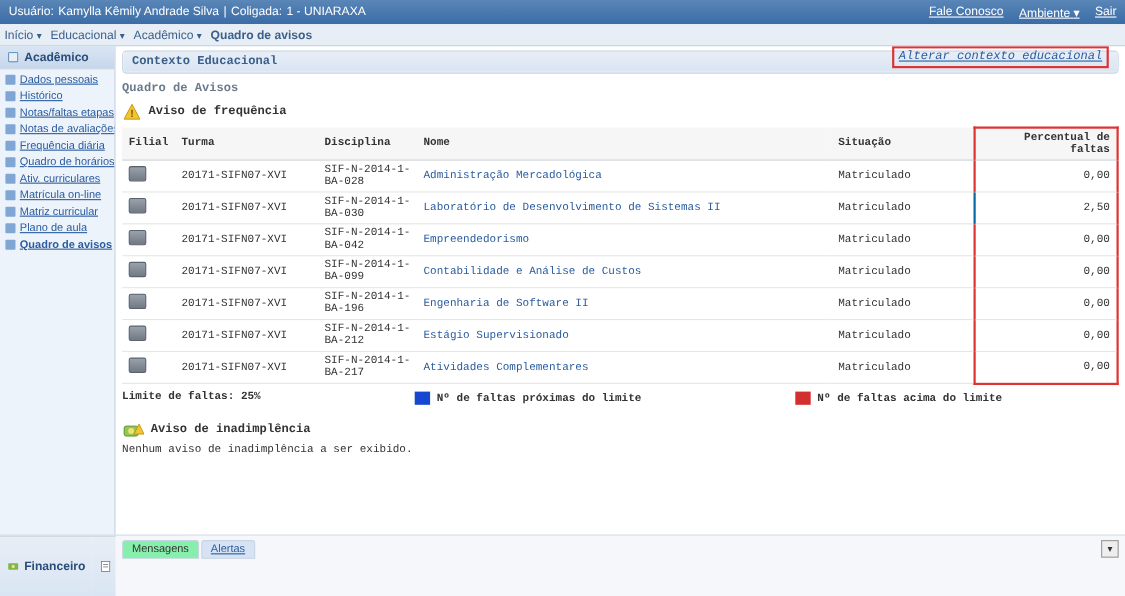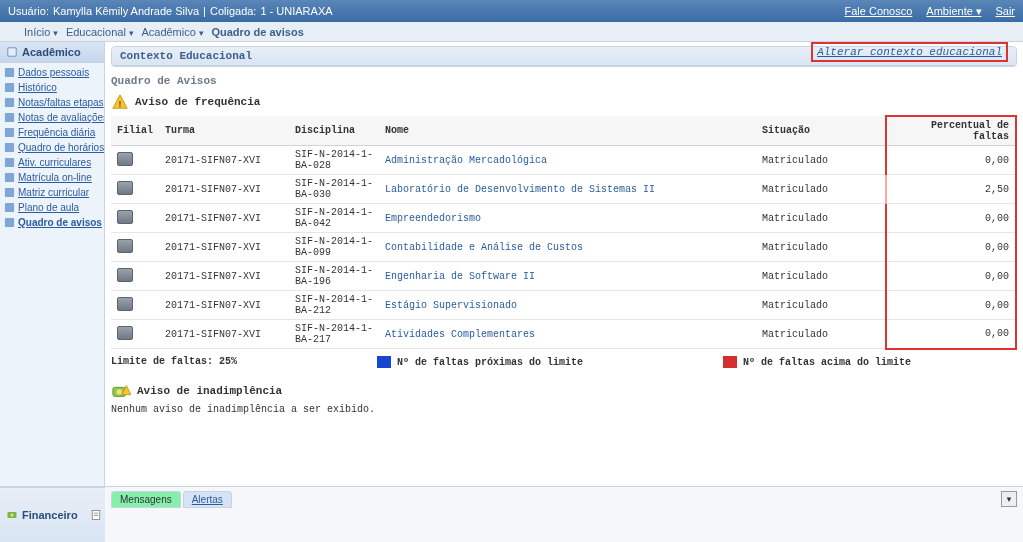--- a/index.html
+++ b/index.html
@@ -1,21 +1,21 @@
 <!DOCTYPE html>
 <html><head>
 <meta charset="utf-8">
 <style>
 * { margin: 0; padding: 0; box-sizing: border-box; }
 body { font-family: Verdana, Arial, sans-serif; font-size: 11px; background: #fff; color: #333; width: 1023px; height: 542px; overflow: hidden; position: relative; }
 .topbar { background: linear-gradient(#5a86b8, #3a6ca5); color: #fff; height: 22px; display: flex; align-items: center; padding: 0 8px; font-size: 11px; justify-content: space-between; }
 .topbar .left { display: flex; gap: 4px; }
 .topbar .right { display: flex; gap: 14px; }
 .topbar .right a { color: #fff; text-decoration: underline; cursor: pointer; }
-.breadcrumb { background: #e8eef6; height: 20px; display: flex; align-items: center; padding: 0 24px; font-size: 11px; gap: 8px; border-bottom: 1px solid #c8d4e2; }
+.breadcrumb { background: #e8eef6; height: 20px; display: flex; align-items: center; padding: 0 4px; font-size: 11px; gap: 8px; border-bottom: 1px solid #c8d4e2; }
 .breadcrumb span { color: #3a5f8a; }
 .breadcrumb .bc-item { cursor: pointer; }
 .breadcrumb .arrow { color: #3a5f8a; font-size: 9px; }
 .main { display: flex; height: calc(542px - 22px - 20px - 56px); }
 .sidebar { width: 105px; background: #edf3fb; border-right: 1px solid #c8d4e2; display: flex; flex-direction: column; }
 .sidebar-header { background: linear-gradient(#d9e5f3, #c6d7ec); padding: 4px 6px; font-weight: bold; color: #2a4d7a; border-bottom: 1px solid #c8d4e2; display: flex; align-items: center; gap: 4px; }
 .sidebar-items { flex: 1; padding-top: 2px; }
 .sidebar-item { padding: 2px 4px 2px 18px; color: #2a5c9f; text-decoration: underline; cursor: pointer; font-size: 10px; white-space: nowrap; overflow: hidden; position: relative; }
 .sidebar-item.active { font-weight: bold; }
 .sidebar-item .ico { position: absolute; left: 4px; top: 2px; width: 11px; height: 11px; }
@@ -158,21 +158,21 @@
             <td class="nome">Administração Mercadológica</td>
             <td>Matriculado</td>
             <td style="border-left:2px solid #d33;border-right:2px solid #d33;">0,00</td>
           </tr>
           <tr>
             <td><span class="filial-icon"></span></td>
             <td>20171-SIFN07-XVI</td>
             <td>SIF-N-2014-1-BA-030</td>
             <td class="nome">Laboratório de Desenvolvimento de Sistemas II</td>
             <td>Matriculado</td>
-            <td style="border-left:2px solid #fca5a5;border-right:2px solid #d33;">2,50</td>
+            <td style="border-left:2px solid #0369a1;border-right:2px solid #d33;">2,50</td>
           </tr>
           <tr>
             <td><span class="filial-icon"></span></td>
             <td>20171-SIFN07-XVI</td>
             <td>SIF-N-2014-1-BA-042</td>
             <td class="nome">Empreendedorismo</td>
             <td>Matriculado</td>
             <td style="border-left:2px solid #d33;border-right:2px solid #d33;">0,00</td>
           </tr>
           <tr>

